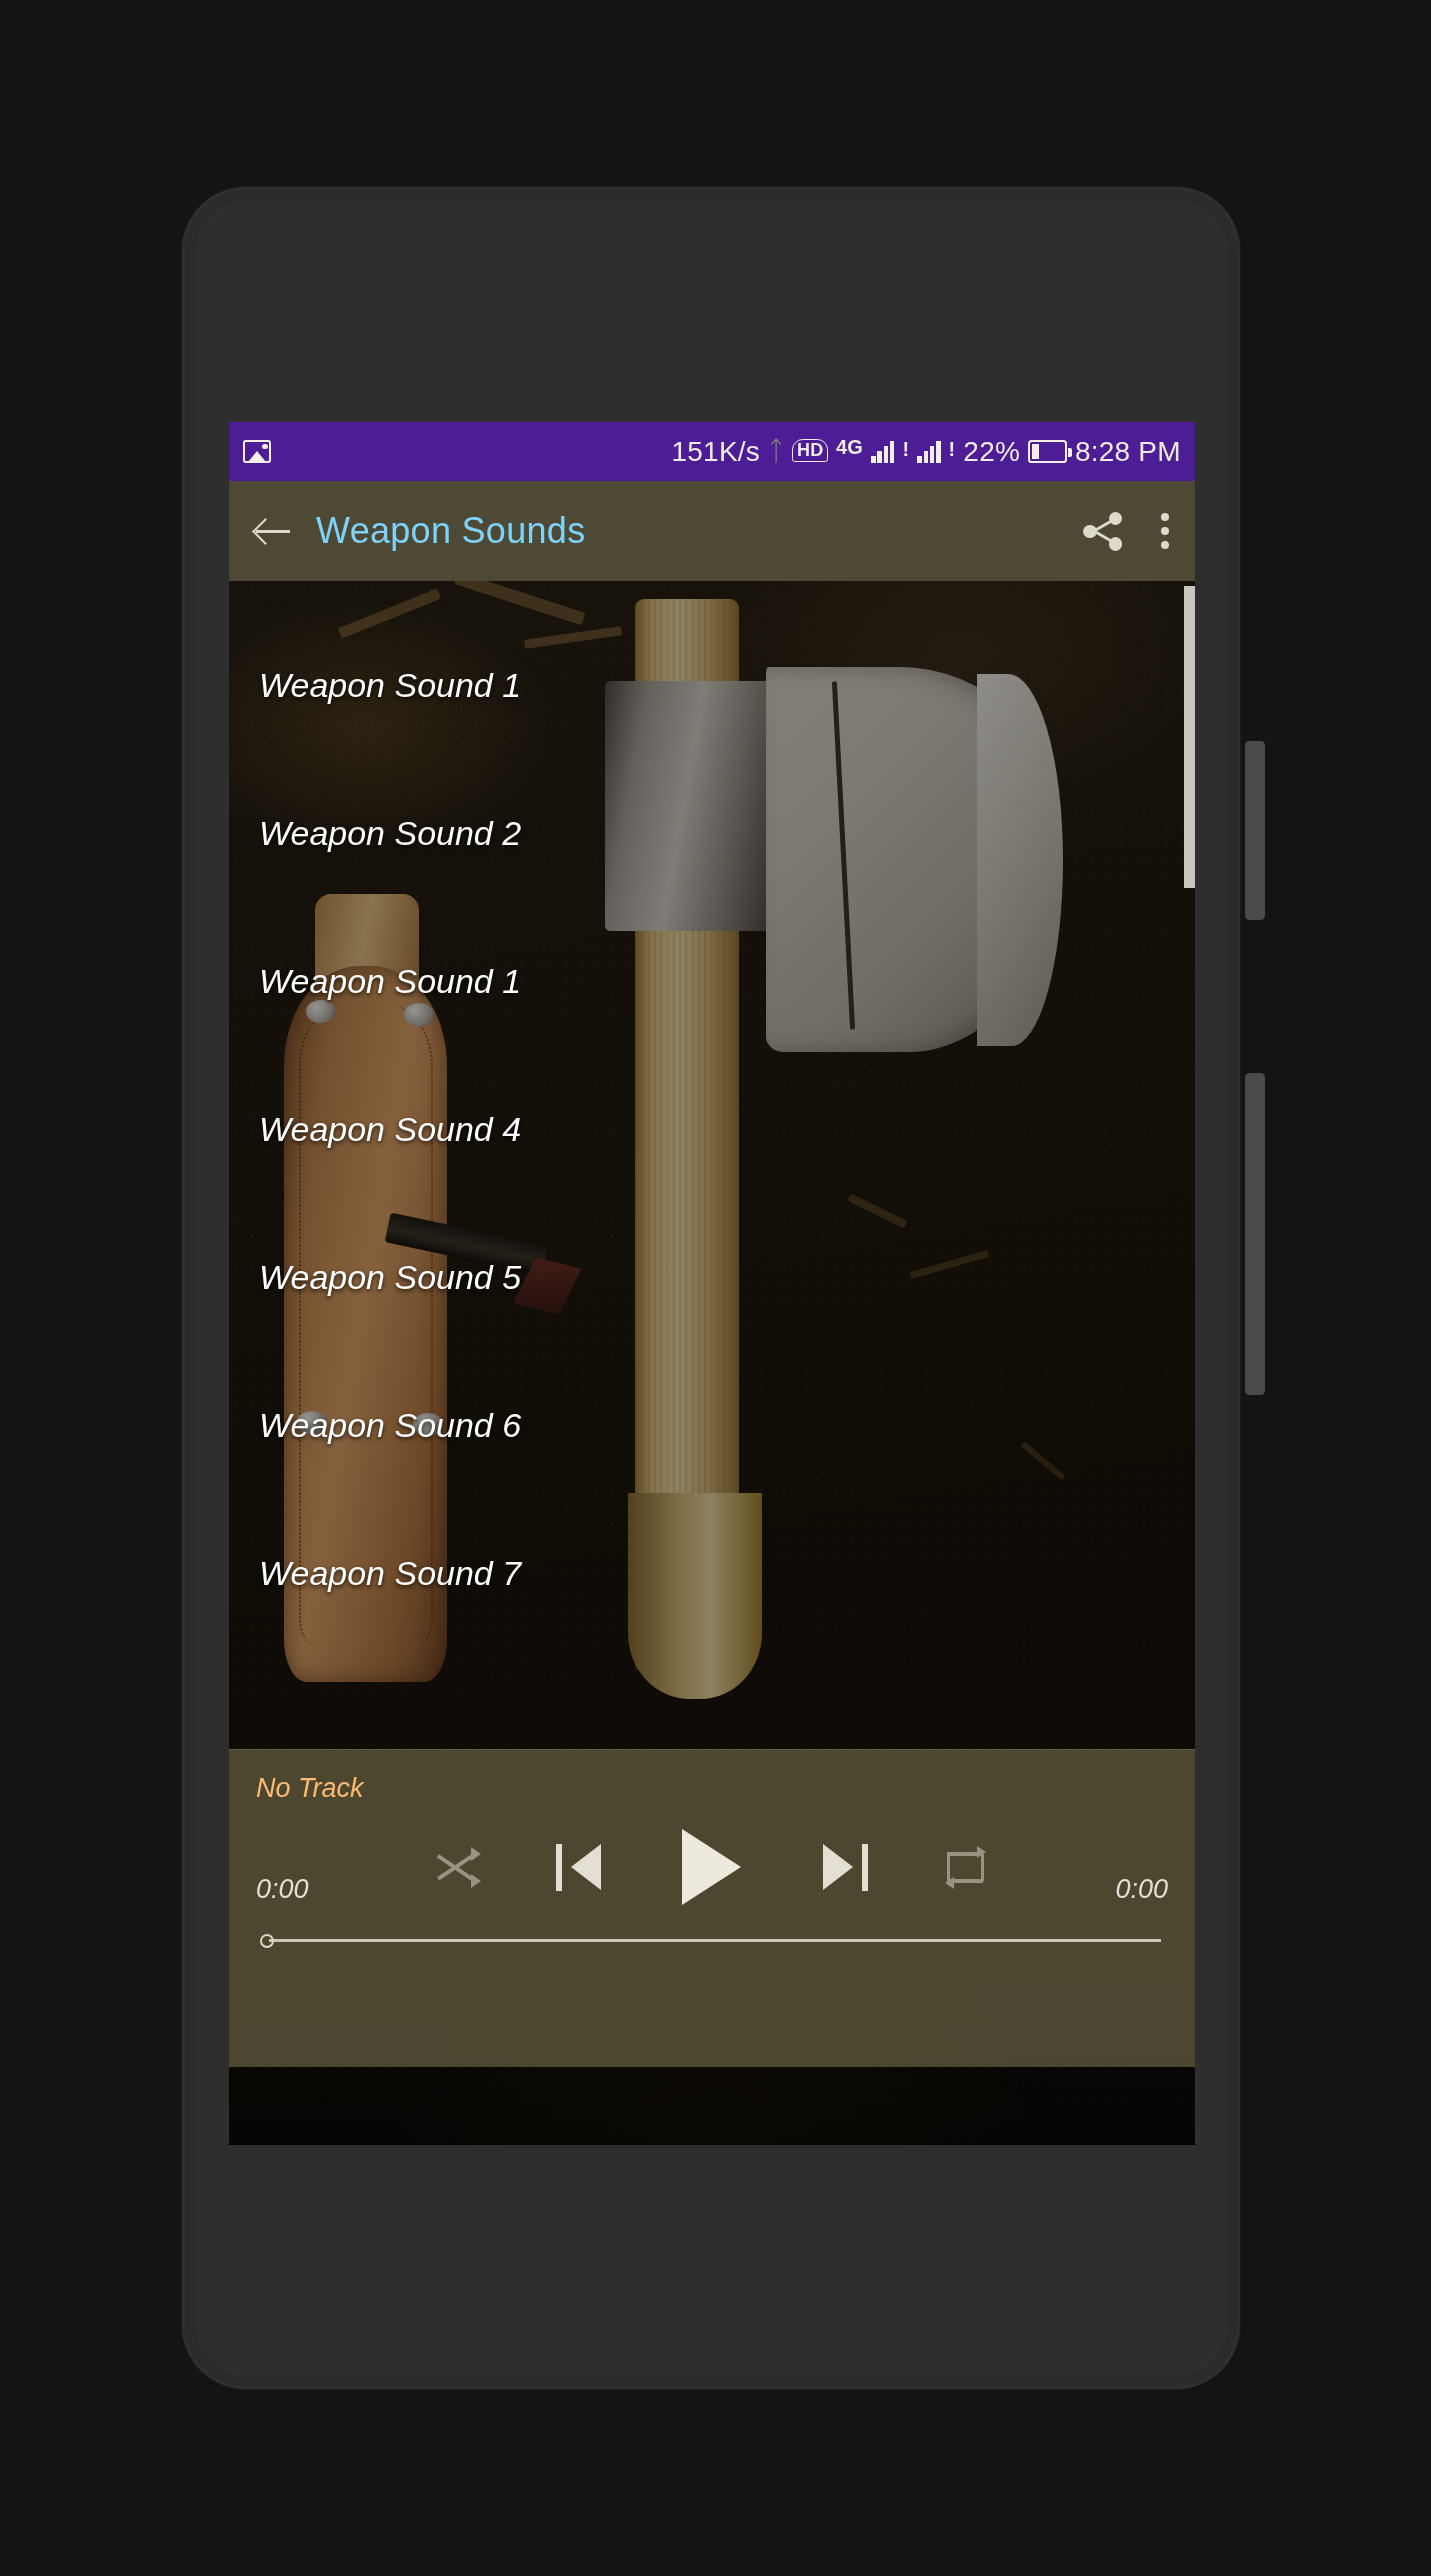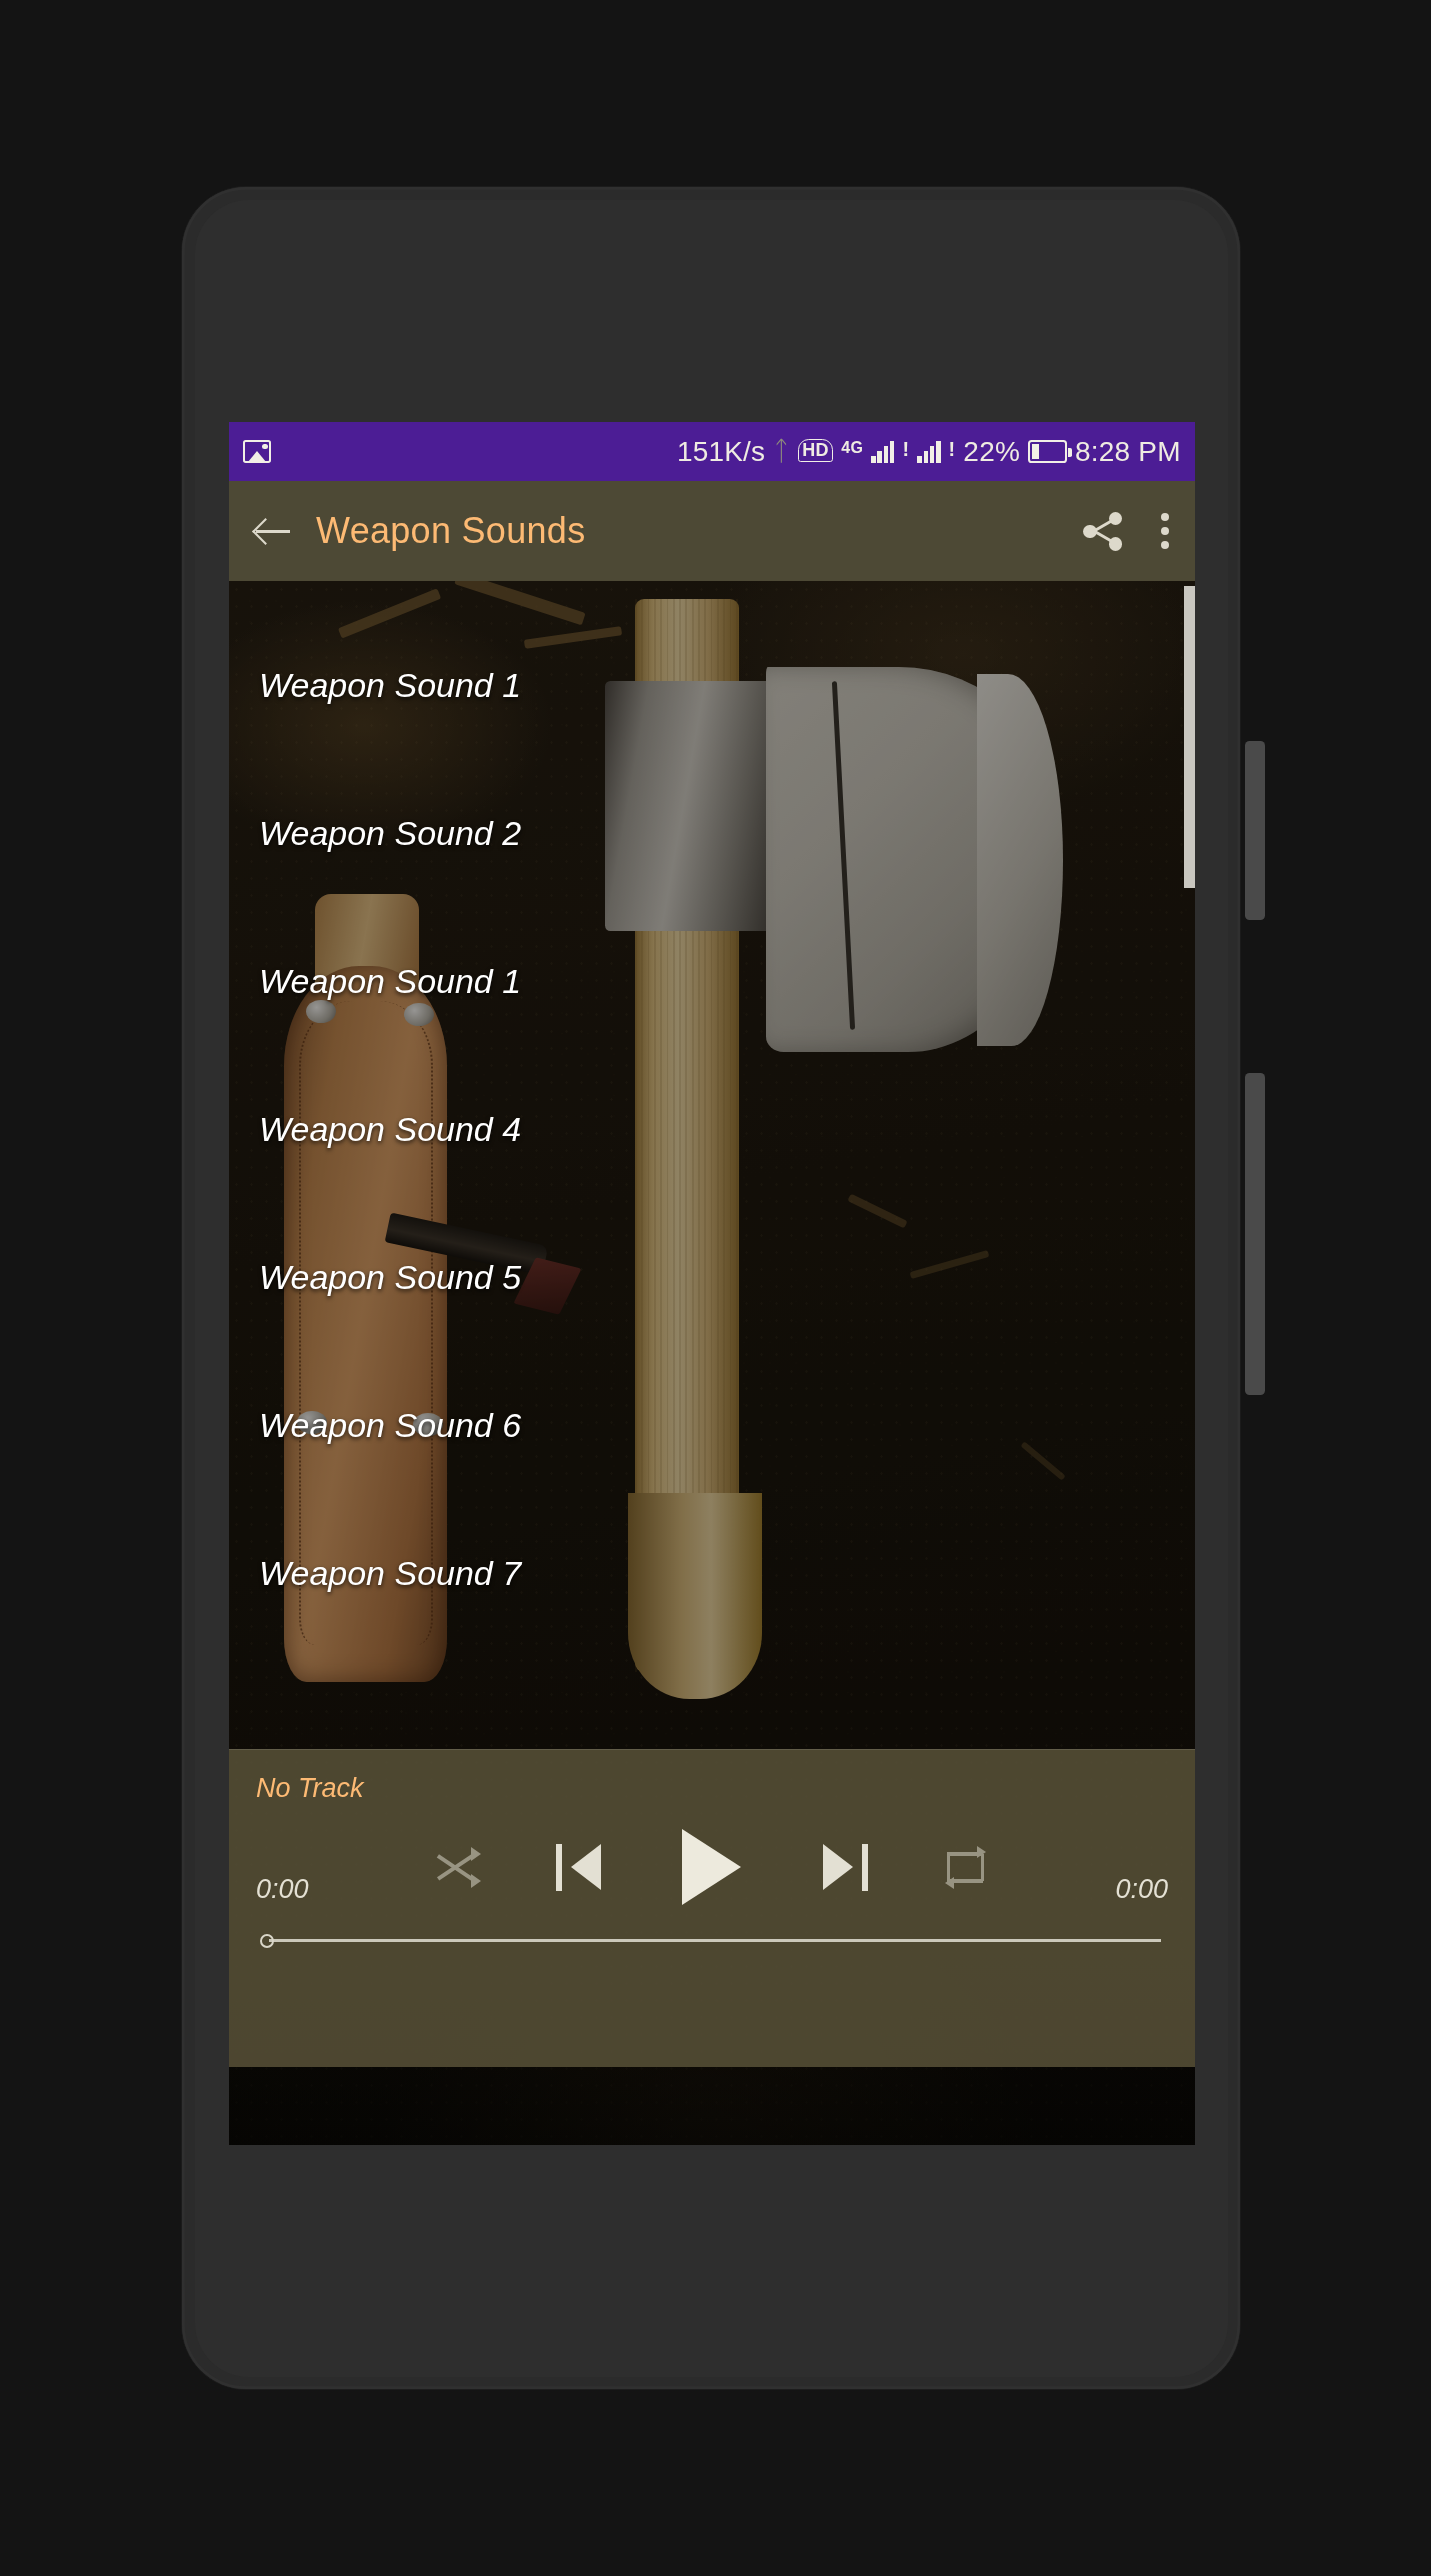--- a/index.html
+++ b/index.html
@@ -56,21 +56,21 @@
     width:0;height:0;border-left:9.8px solid transparent;border-right:9.8px solid transparent;
     border-bottom:11.6px solid #f2efe6; }
   .ico-photo::after{ content:""; position:absolute; right:1.8px; top:1.8px; width:5.4px;height:5.4px;
     background:#f2efe6; border-radius:50%; }
   .net-speed{ font-size:28px; font-weight:400; }
   .ico-bt{ font-size:27px; color:#8d8a7c; line-height:1; }
   .ico-hd{
     font-size:18px; font-weight:700; border:1.8px solid #f2efe6; border-radius:10.7px 10.7px 2.7px 2.7px;
     padding:0.9px 3.6px 0; line-height:1.1; position:relative; top:-0.9px;
   }
-  .g4{ font-size:16px; font-weight:700; position:relative; top:-3.6px; }
+  .g4{ font-size:20px; font-weight:700; position:relative; top:-3.6px; }
   .bars{ display:flex; align-items:flex-end; gap:1.8px; height:23px; }
   .bars i{ width:4.5px; background:#f2efe6; display:block; }
   .bars i:nth-child(1){height:7.2px}.bars i:nth-child(2){height:11.6px}
   .bars i:nth-child(3){height:17px}.bars i:nth-child(4){height:22.4px}
   .bars.dim i{ background:#f2efe6; }
   .excl{ font-size:19.7px; font-weight:700; position:relative; top:-1.8px;}
   .battery{
     width:39px; height:23px; border:2.7px solid #f2efe6; border-radius:3.6px;
     position:relative; display:flex; align-items:center; padding:1.8px;
   }
@@ -82,21 +82,21 @@
   
   .appbar{
     height:100px; background:#4d4935; display:flex; align-items:center;
     padding:0 23px; color:#e8e5d8; gap:23px;
   }
   .back-arrow{ width:41px; height:41px; position:relative; flex:none; cursor:pointer;}
   .back-arrow::before{ content:""; position:absolute; left:3.6px; top:19.7px; width:34px;height:2.7px;
     background:#ddd9cb;}
   .back-arrow::after{ content:""; position:absolute; left:3.6px; top:11.6px; width:17px;height:17px;
     border-left:2.7px solid #ddd9cb; border-bottom:2.7px solid #ddd9cb; transform:rotate(45deg);}
-  .app-title{ font-size:36px; font-weight:400; color:#fdba74; letter-spacing:0.3px; }
+  .app-title{ font-size:36px; font-weight:400; color:#7dd3fc; letter-spacing:0.3px; }
   .appbar-actions{ margin-left:auto; display:flex; align-items:center; gap:39px; }
   .share-ico{ width:39px;height:39px; position:relative; cursor:pointer; }
   .share-ico i{ position:absolute; width:13.4px;height:13.4px;border-radius:50%;background:#ddd9cb; }
   .share-ico i:nth-child(1){ left:0; top:13.4px; }
   .share-ico i:nth-child(2){ right:0; top:0; }
   .share-ico i:nth-child(3){ right:0; bottom:0; }
   .share-ico b{ position:absolute; height:2.7px; background:#ddd9cb; display:block; }
   .share-ico b:nth-child(4){ left:8px; top:12.5px; width:25px; transform:rotate(-30deg); }
   .share-ico b:nth-child(5){ left:8px; top:23px; width:25px; transform:rotate(30deg); }
   .menu-ico{ width:10.7px; display:flex; flex-direction:column; gap:6.3px; cursor:pointer; }

